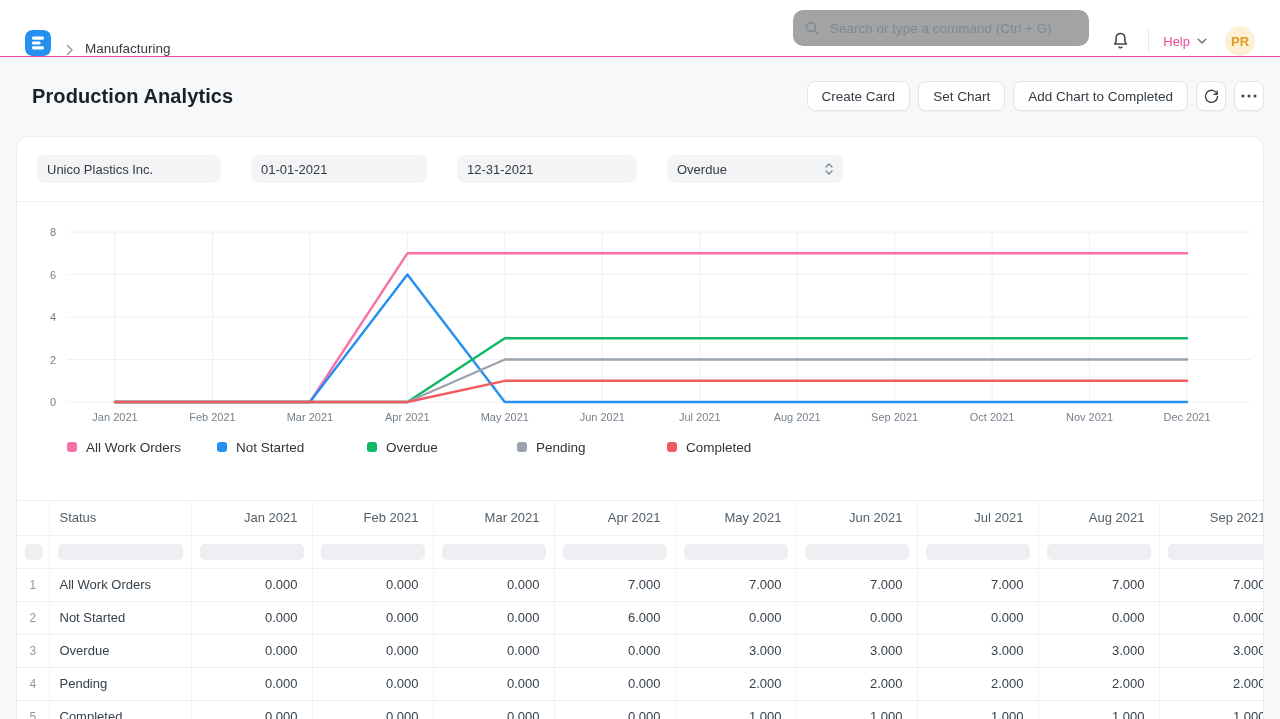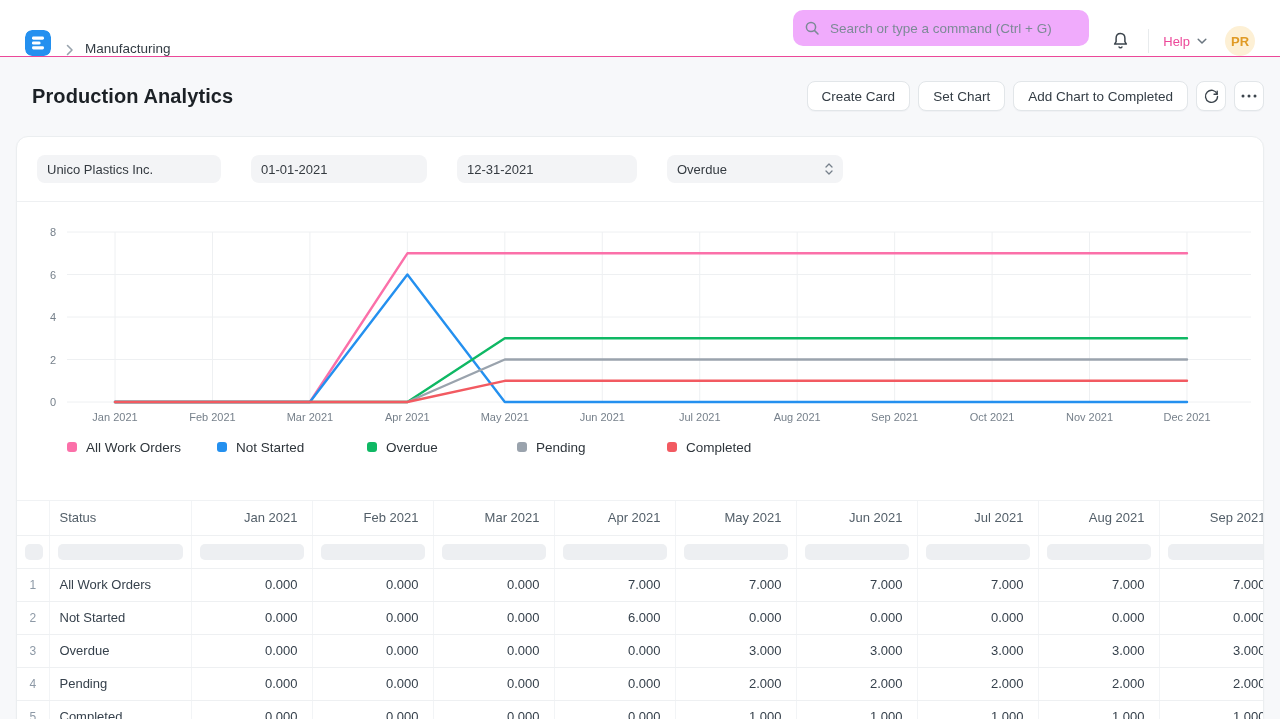--- a/index.html
+++ b/index.html
@@ -6,21 +6,21 @@
   html,body { margin:0; padding:0; width:1280px; height:719px; overflow:hidden;
     font-family:"Liberation Sans", sans-serif; background:#f7f8fa; }
 
   
   .navbar { height:57px; background:#fff; border-bottom:1px solid #ec4899;
     display:flex; align-items:flex-end; padding:0 25px; position:relative; }
   .logo { width:26px; height:26px; border-radius:7px; display:block; cursor:pointer; }
   .crumb-chev { margin-left:15px; display:flex; align-items:center; }
   .crumb { margin-left:11px; font-size:13.5px; font-weight:500; color:#333c44; cursor:pointer; }
   .nav-search { position:absolute; left:793px; top:10px; width:296px; height:36px;
-    background:#f0abfc; border-radius:10px; display:flex; align-items:center; padding:0 11px; }
+    background:#a3a3a3; border-radius:10px; display:flex; align-items:center; padding:0 11px; }
   .nav-search input { flex:1; border:none; outline:none; background:transparent;
     font-size:13.5px; color:#343a40; font-family:inherit; margin-left:8px; }
   .nav-search input::placeholder { color:#7c8a96; }
   .nav-right { margin-left:auto; display:flex; align-items:center; }
   .icon-btn-plain { width:28px; height:28px; display:flex; align-items:center; justify-content:center;
     background:none; border:none; cursor:pointer; padding:0; }
   .nav-divider { width:1px; height:24px; background:#e8ebed; margin:0 14px; }
   .help { display:flex; align-items:center; gap:7px; font-size:13px; color:#ec4899; cursor:pointer; }
   .avatar { width:30px; height:30px; border-radius:50%; background:#fdf0d5; margin-left:18px;
     display:flex; align-items:center; justify-content:center;

